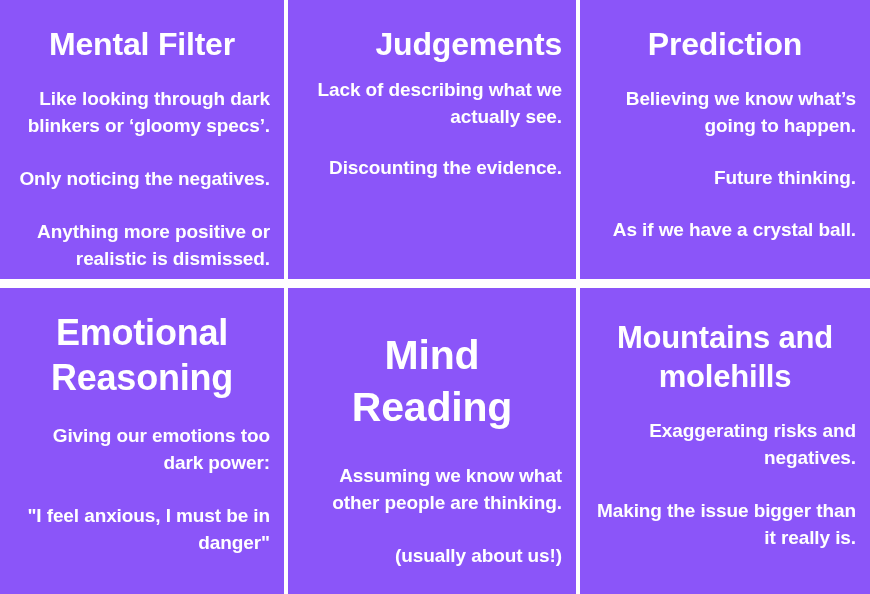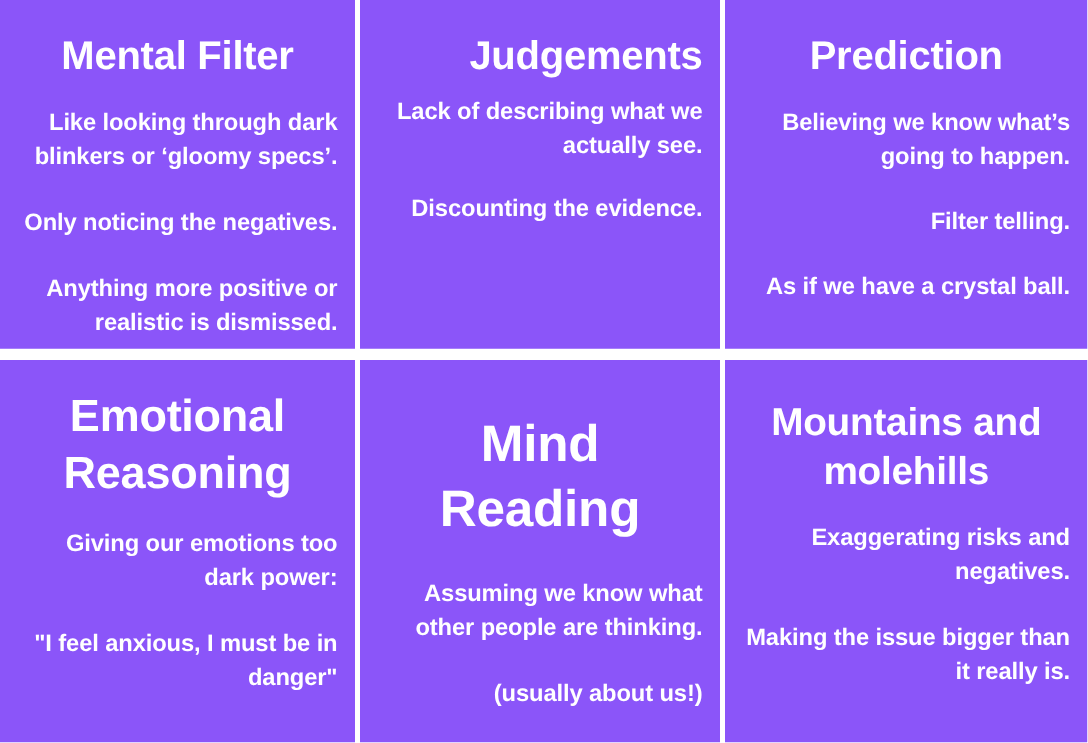--- a/index.html
+++ b/index.html
@@ -124,21 +124,21 @@
         <p class="para">Discounting the evidence.</p>
       </div>
     </div>
   </div>
 
   <div class="cell gut-b">
     <div class="card card-prediction">
       <div class="card-title">Prediction</div>
       <div class="card-body">
         <p class="para">Believing we know what’s going to happen.</p>
-        <p class="para">Filter telling.</p>
+        <p class="para">Future thinking.</p>
         <p class="para">As if we have a crystal ball.</p>
       </div>
     </div>
   </div>
 
   <div class="cell gut-r">
     <div class="card card-emotional">
       <div class="card-title">Emotional Reasoning</div>
       <div class="card-body">
         <p class="para">Giving our emotions too dark power:</p>

